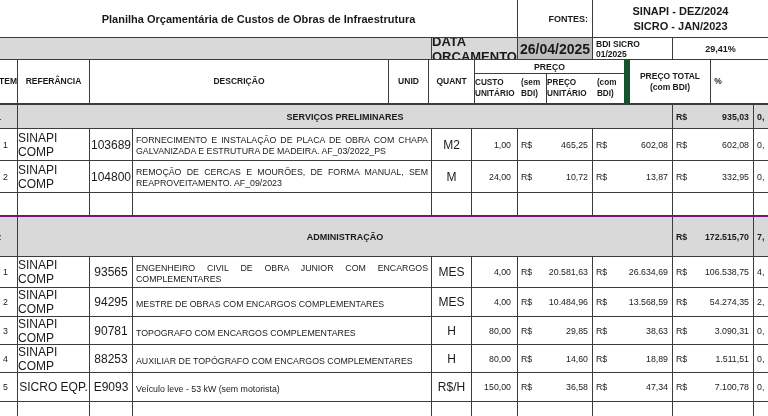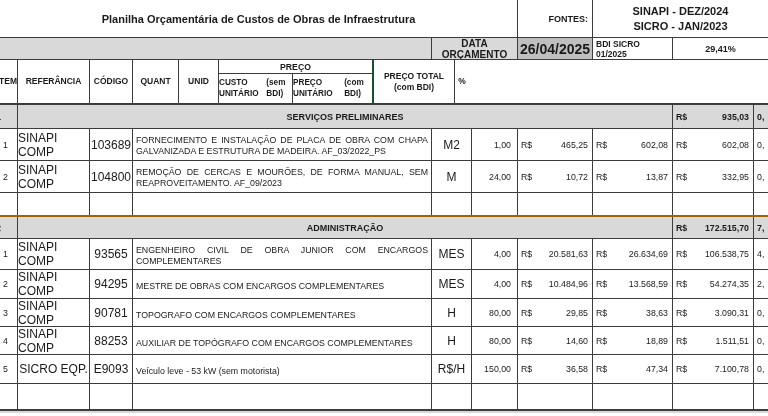--- a/index.html
+++ b/index.html
@@ -25,39 +25,39 @@
   .c-punit{width:80px;}
   .c-ptotal{width:81px;}
   .c-pct{width:14px;}
   
   .r-title{height:38px;}
   .title-cell{width:518px;font-weight:bold;font-size:11px;}
   .fontes-cell{width:75px;font-weight:bold;font-size:9px;justify-content:flex-end;padding-right:4px;}
   .sources-cell{width:175px;font-weight:bold;font-size:11px;text-align:center;flex-direction:column;line-height:1.3;border-right:none;}
   .r-meta{height:22px;}
   .meta-empty{width:432px;background:#d9d9d9;}
-  .meta-label{width:86px;background:#d9d9d9;font-weight:bold;font-size:10px;text-align:center;}
+  .meta-label{width:86px;background:#d9d9d9;font-weight:bold;font-size:13px;}
   .meta-date{width:75px;background:#bfbfbf;font-weight:bold;font-size:14px;}
   .meta-bdi{width:80px;font-weight:bold;font-size:8.5px;justify-content:flex-start;padding-left:3px;}
   .meta-pct{width:95px;font-weight:bold;font-size:9px;border-right:none;}
   
   .r-head{height:45px;border-bottom:2px solid #3c3c3c;}
   .hc{font-weight:bold;font-size:8.5px;text-align:center;line-height:1.25;}
   .h-item{justify-content:flex-end;}
-  .preco-group{width:155px;display:flex;flex-direction:column;box-sizing:border-box;border-right:2px solid #14532d;}
+  .preco-group{width:155px;display:flex;flex-direction:column;box-sizing:border-box;border-right:6px solid #14532d;}
   .preco-top{height:14px;border-bottom:1px solid #3c3c3c;display:flex;align-items:center;justify-content:center;font-weight:bold;font-size:8.7px;box-sizing:border-box;}
   .preco-sub{flex:1;display:flex;}
   .preco-sub .sub{box-sizing:border-box;display:flex;flex-direction:row;align-items:center;justify-content:center;font-weight:bold;font-size:8.2px;line-height:1.25;}
   .sub-custo{width:75px;border-right:1px solid #3c3c3c;}
   .sub-punit{width:80px;}
   .two-line{flex-direction:column;line-height:1.25;}
   
   .r-sec{background:#d9d9d9;}
   .r-sec1{height:24px;}
-  .r-sec2{height:24px;border-top:2px solid #a16207;justify-content:space-between;}
+  .r-sec2{height:42px;border-top:2px solid #701a75;justify-content:space-between;}
   .sec-item{width:18px;position:relative;}
   .sec-item span{position:absolute;left:-4px;top:50%;transform:translateY(-50%);font-size:9px;font-weight:bold;}
   .sec-title{width:655px;font-weight:bold;font-size:9px;}
   .sec-total{font-weight:bold;}
   
   .tv{font-size:12px;}
   .item-cell{justify-content:flex-start;padding-left:3px;font-size:8.8px;}
   .desc-cell{justify-content:flex-start;padding:17px 3px;}
   .desc-in{width:100%;text-align:justify;font-size:8.8px;line-height:1.3;}
   .desc-mixed{text-align:left;}
@@ -92,23 +92,23 @@
     <div class="cell meta-empty"></div>
     <div class="cell meta-label">DATA ORÇAMENTO</div>
     <div class="cell meta-date">26/04/2025</div>
     <div class="cell meta-bdi">BDI SICRO 01/2025</div>
     <div class="cell meta-pct">29,41%</div>
   </div>
 
   <div class="row r-head">
     <div class="cell c-item hc h-item">ITEM</div>
     <div class="cell c-ref hc">REFERÂNCIA</div>
-    <div class="cell c-code hc">CÓDIGO</div>
+    <div class="cell c-desc hc">DESCRIÇÃO</div>
+    <div class="cell c-unid hc">UNID</div>
     <div class="cell c-quant hc">QUANT</div>
-    <div class="cell c-unid hc">UNID</div>
     <div class="preco-group">
       <div class="preco-top">PREÇO</div>
       <div class="preco-sub">
         <div class="sub sub-custo">
           <span>CUSTO UNITÁRIO</span>
           <span>(sem BDI)</span>
         </div>
         <div class="sub sub-punit">
           <span>PREÇO UNITÁRIO</span>
           <span>(com BDI)</span>

